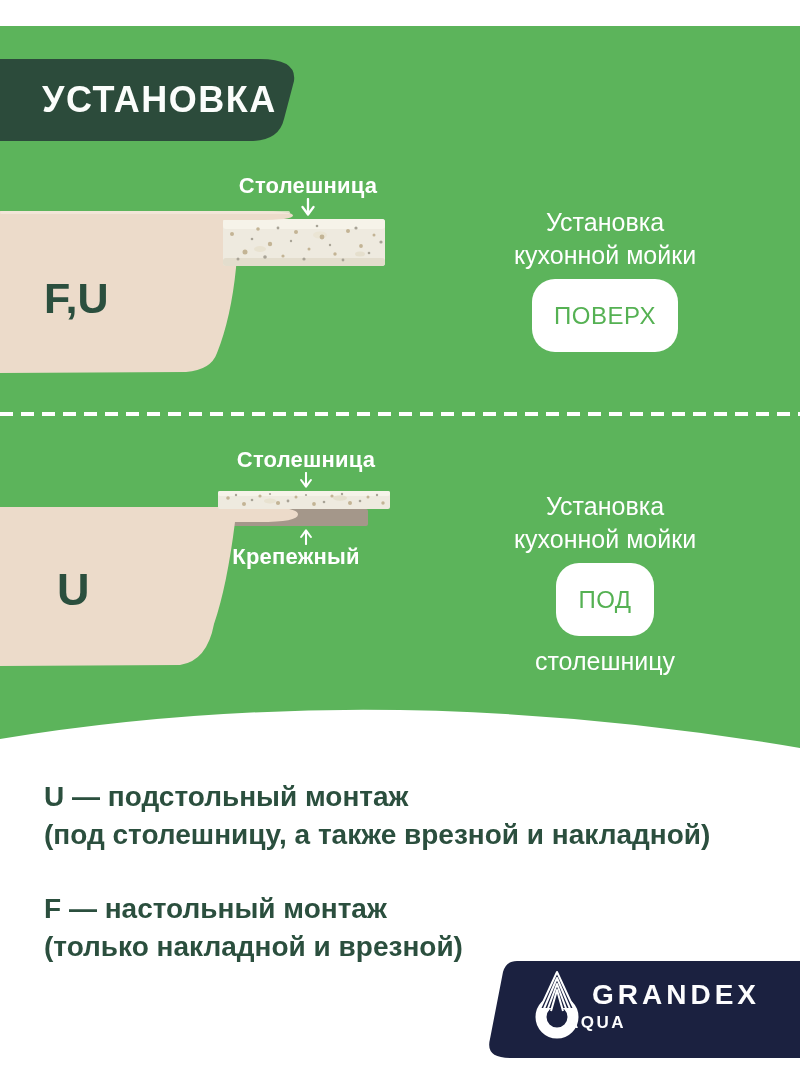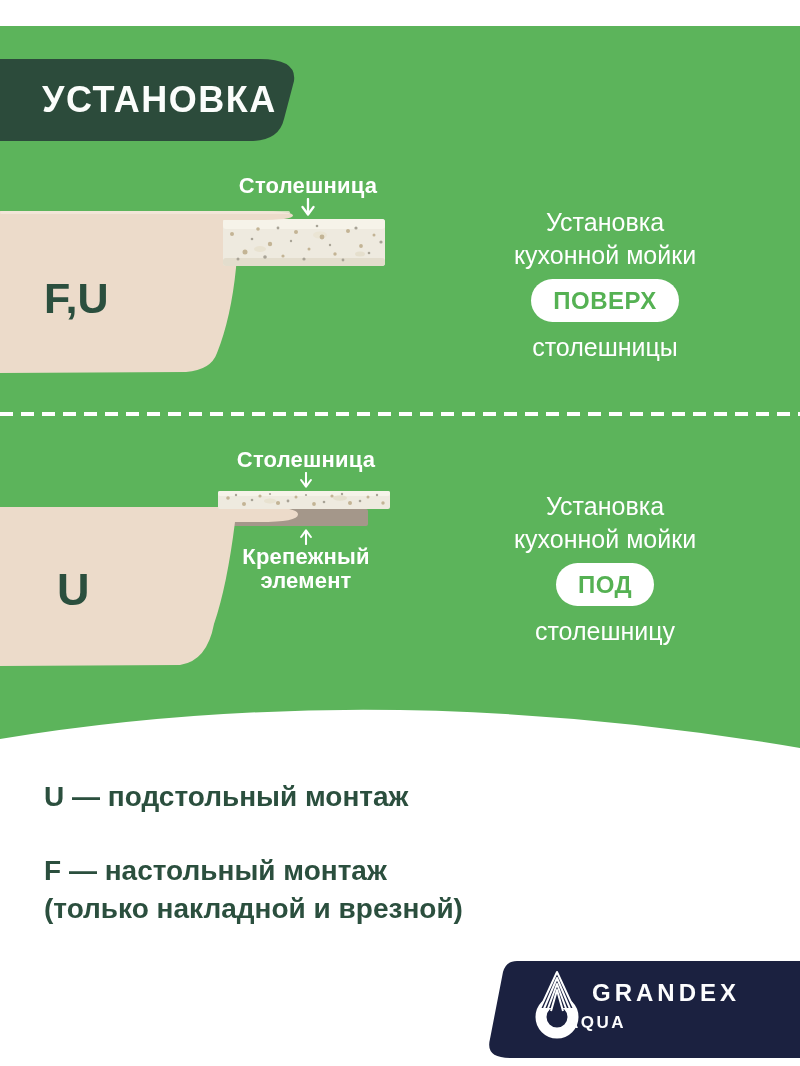--- a/index.html
+++ b/index.html
@@ -17,34 +17,34 @@
   
   .diagram-label{width:160px;text-align:center;color:#ffffff;font-size:22px;font-weight:600;
                  letter-spacing:.2px;}
 
   
   .sink-letter{color:#2b4f3e;font-weight:700;}
 
   
   .desc-col{width:290px;text-align:center;color:#ffffff;font-size:25px;font-weight:500;
             line-height:33px;}
-  .pill{display:inline-block;margin:7px 0 9px 0;padding:5px 22px;background:#ffffff;
-        border-radius:23px;color:#55b153;font-size:24px;font-weight:700;letter-spacing:.5px;}
+  .pill{display:inline-block;margin:7px 0 9px 0;padding:20px 22px;background:#ffffff;
+        border-radius:23px;color:#55b153;font-size:24px;font-weight:400;letter-spacing:.5px;}
 
   
   .dashes{top:386px;left:0;width:800px;height:4px;
           background:repeating-linear-gradient(90deg,#ffffff 0 13px,rgba(0,0,0,0) 13px 21px);}
 
   
   .legend{left:44px;top:752px;width:740px;color:#2b4f3e;font-size:28px;font-weight:600;
           line-height:38px;}
   .legend p{margin:0 0 36px 0;}
 
   
-  .brand-name{left:592px;top:953px;color:#fdfdfe;font-size:24px;font-weight:700;letter-spacing:4px;}
+  .brand-name{left:592px;top:953px;color:#fdfdfe;font-size:28px;font-weight:700;letter-spacing:4px;}
   .brand-sub{left:566px;top:987px;color:#fdfdfe;font-size:17px;font-weight:700;letter-spacing:2.5px;}
 </style>
 </head>
 <body>
 
 <div class="canvas">
 
   <div class="abs green-bg"></div>
 
   <svg class="abs" style="left:0;top:28px" width="310" height="92" viewBox="0 0 310 92">
@@ -100,21 +100,20 @@
   <div class="abs diagram-label" style="left:228px;top:147px">Столешница</div>
   <svg class="abs" style="left:301px;top:172px" width="14" height="18" viewBox="0 0 14 18">
     <path d="M7,1 V14 M1.5,9 L7,16.5 L12.5,9" stroke="#ffffff" stroke-width="2.3" fill="none" stroke-linecap="round" stroke-linejoin="round"></path>
   </svg>
   <div class="abs sink-letter" style="left:44px;top:248px;font-size:43px">F,U</div>
 
   <div class="abs desc-col" style="left:460px;top:180px">
     <div>Установка</div>
     <div>кухонной мойки</div>
     <div><span class="pill">ПОВЕРХ</span></div>
-    <div>столешницы</div>
   </div>
 
   <div class="abs dashes"></div>
 
   <svg class="abs" style="left:0;top:420px" width="420" height="230" viewBox="0 0 420 230">
 
     <rect x="230" y="63" width="138" height="17" rx="2" fill="#a4978a"></rect>
 
     <path d="M0,61 L259,61 Q298,61 298,68.5 Q298,76 259,76 L235,76 Q227,140 214,178 Q207,215 180,219 L0,220 Z" fill="#ecdbca"></path>
 
@@ -149,40 +148,40 @@
     </g>
   </svg>
 
   <div class="abs diagram-label" style="left:226px;top:421px">Столешница</div>
   <svg class="abs" style="left:299px;top:446px" width="14" height="16" viewBox="0 0 14 18">
     <path d="M7,1 V14 M1.5,9 L7,16.5 L12.5,9" stroke="#ffffff" stroke-width="2.3" fill="none" stroke-linecap="round" stroke-linejoin="round"></path>
   </svg>
   <svg class="abs" style="left:299px;top:503px;transform:rotate(180deg)" width="14" height="16" viewBox="0 0 14 18">
     <path d="M7,1 V14 M1.5,9 L7,16.5 L12.5,9" stroke="#ffffff" stroke-width="2.3" fill="none" stroke-linecap="round" stroke-linejoin="round"></path>
   </svg>
-  <div class="abs diagram-label" style="left:226px;top:519px;line-height:24px">
+  <div class="abs diagram-label" style="left:216px;top:519px;line-height:24px">
     <div>Крепежный</div>
-    <div>элемент</div>
   </div>
   <div class="abs sink-letter" style="left:57px;top:538px;font-size:45px">U</div>
 
   <div class="abs desc-col" style="left:460px;top:464px">
     <div>Установка</div>
     <div>кухонной мойки</div>
     <div><span class="pill">ПОД</span></div>
     <div>столешницу</div>
   </div>
 
   <svg class="abs" style="left:0;top:648px" width="800" height="80" viewBox="0 0 800 80">
     <path d="M0,65 Q380,2.5 800,74 L800,80 L0,80 Z" fill="#ffffff"></path>
   </svg>
 
   <div class="abs legend">
     <p>
       <span style="display:block">U — подстольный монтаж</span>
+      <span style="display:block">(под столешницу, а также врезной и накладной)</span>
     </p>
     <p>
       <span style="display:block">F — настольный монтаж</span>
       <span style="display:block">(только накладной и врезной)</span>
     </p>
   </div>
 
   <svg class="abs" style="left:470px;top:930px" width="330" height="110" viewBox="0 0 330 110">
     <path d="M47,5 L330,5 L330,102 L40,102 Q15,102 20,83 L33,16 Q36,5 47,5 Z" fill="#1b2140"></path>
   </svg>

